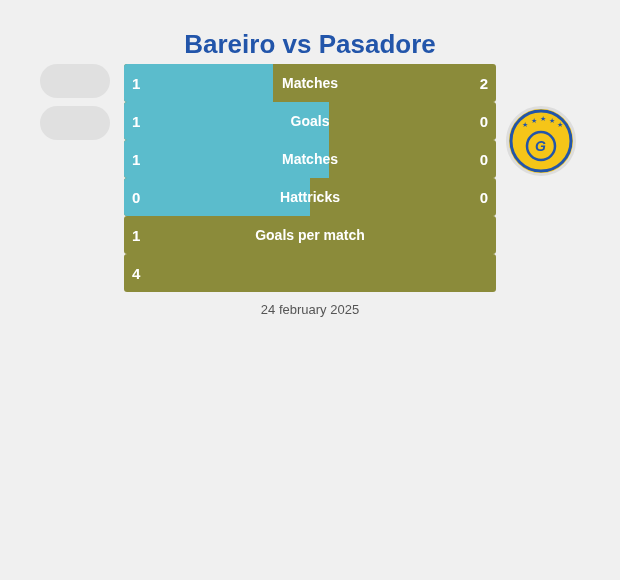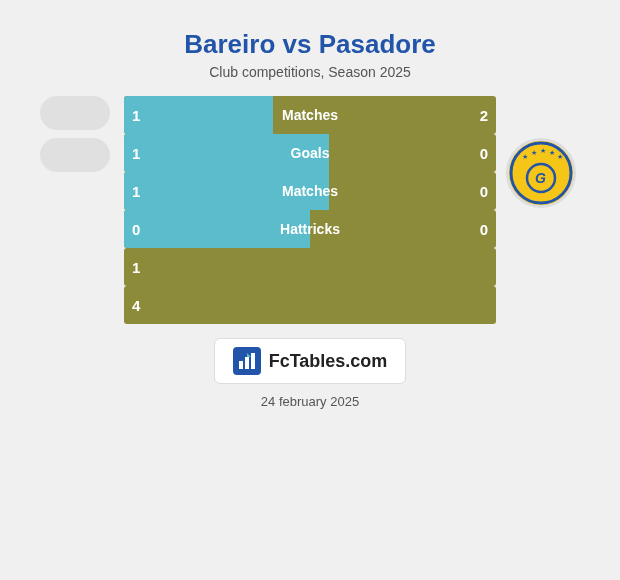--- a/index.html
+++ b/index.html
@@ -84,21 +84,20 @@
     .team-logo-svg {
       width: 64px;
       height: 64px;
     }
   </style>
 </head>
 <body>
 
 <div class="page-wrapper">
   <div class="title">Bareiro vs Pasadore</div>
-  <div class="subtitle">Club competitions, Season 2025</div>
 
   <div style="display:flex; width:540px; gap:0; align-items:flex-start;">
 
     <div style="display:flex; flex-direction:column; gap:4px; width:78px; padding-top:0;">
       <div class="left-avatar" style="margin-bottom:0;"></div>
       <div class="left-avatar" style="margin-top:4px;"></div>
     </div>
 
     <div style="flex:1; display:flex; flex-direction:column; gap:4px; margin: 0 6px;">
 
@@ -131,20 +130,21 @@
             <div style="flex: 1 1 0%; height: 38px; background: rgb(139, 139, 58); border-radius: 3px; display: flex; align-items: center; position: relative; overflow: hidden;">
               <div style="position: absolute; left: 0px; top: 0px; height: 100%; width: 50%; background: rgb(91, 188, 204); z-index: 1;"></div>
               <span style="position: absolute; left: 8px; font-size: 15px; font-weight: bold; color: white; z-index: 2;">0</span>
               <span style="position: absolute; left: 50%; transform: translateX(-50%); font-size: 14px; font-weight: bold; color: white; z-index: 2; white-space: nowrap;">Hattricks</span>
               <span style="position: absolute; right: 8px; font-size: 15px; font-weight: bold; color: white; z-index: 2;">0</span>
             </div>
           </div>
           <div style="display: flex; align-items: center; height: 38px; position: relative;">
             <div style="flex: 1 1 0%; height: 38px; background: rgb(139, 139, 58); border-radius: 3px; display: flex; align-items: center; position: relative; overflow: hidden;">
               <span style="position: absolute; left: 8px; font-size: 15px; font-weight: bold; color: white; z-index: 2;">1</span>
+              <span style="position: absolute; left: 50%; transform: translateX(-50%); font-size: 14px; font-weight: bold; color: white; z-index: 2; white-space: nowrap;">Goals per match</span>
             </div>
           </div>
           <div style="display: flex; align-items: center; height: 38px; position: relative;">
             <div style="flex: 1 1 0%; height: 38px; background: rgb(139, 139, 58); border-radius: 3px; display: flex; align-items: center; position: relative; overflow: hidden;">
               <span style="position: absolute; left: 8px; font-size: 15px; font-weight: bold; color: white; z-index: 2;">4</span>
             </div>
           </div>
         </div>
     </div>
 
@@ -160,26 +160,15 @@
           <text x="48" y="18" font-size="7" fill="#2255aa">★</text>
 
           <circle cx="32" cy="37" r="14" fill="none" stroke="#2255aa" stroke-width="2.5"></circle>
 
           <text x="26" y="42" font-size="14" font-weight="bold" fill="#2255aa" font-style="italic">G</text>
         </svg>
       </div>
     </div>
   </div>
 
-  <div class="footer-logo" style="margin-top:14px;">
-    <div class="footer-logo-icon">
-      <svg width="20" height="20" viewBox="0 0 20 20" xmlns="http://www.w3.org/2000/svg">
-        <rect x="2" y="10" width="4" height="8" fill="white"></rect>
-        <rect x="8" y="6" width="4" height="12" fill="white"></rect>
-        <rect x="14" y="2" width="4" height="16" fill="white"></rect>
-        <polygon points="10,2 14,6 10,6" fill="#5bbccc"></polygon>
-      </svg>
-    </div>
-    <span class="footer-logo-text">FcTables.com</span>
-  </div>
 
   <div class="footer-date">24 february 2025</div>
 </div>
 
 </body></html>

